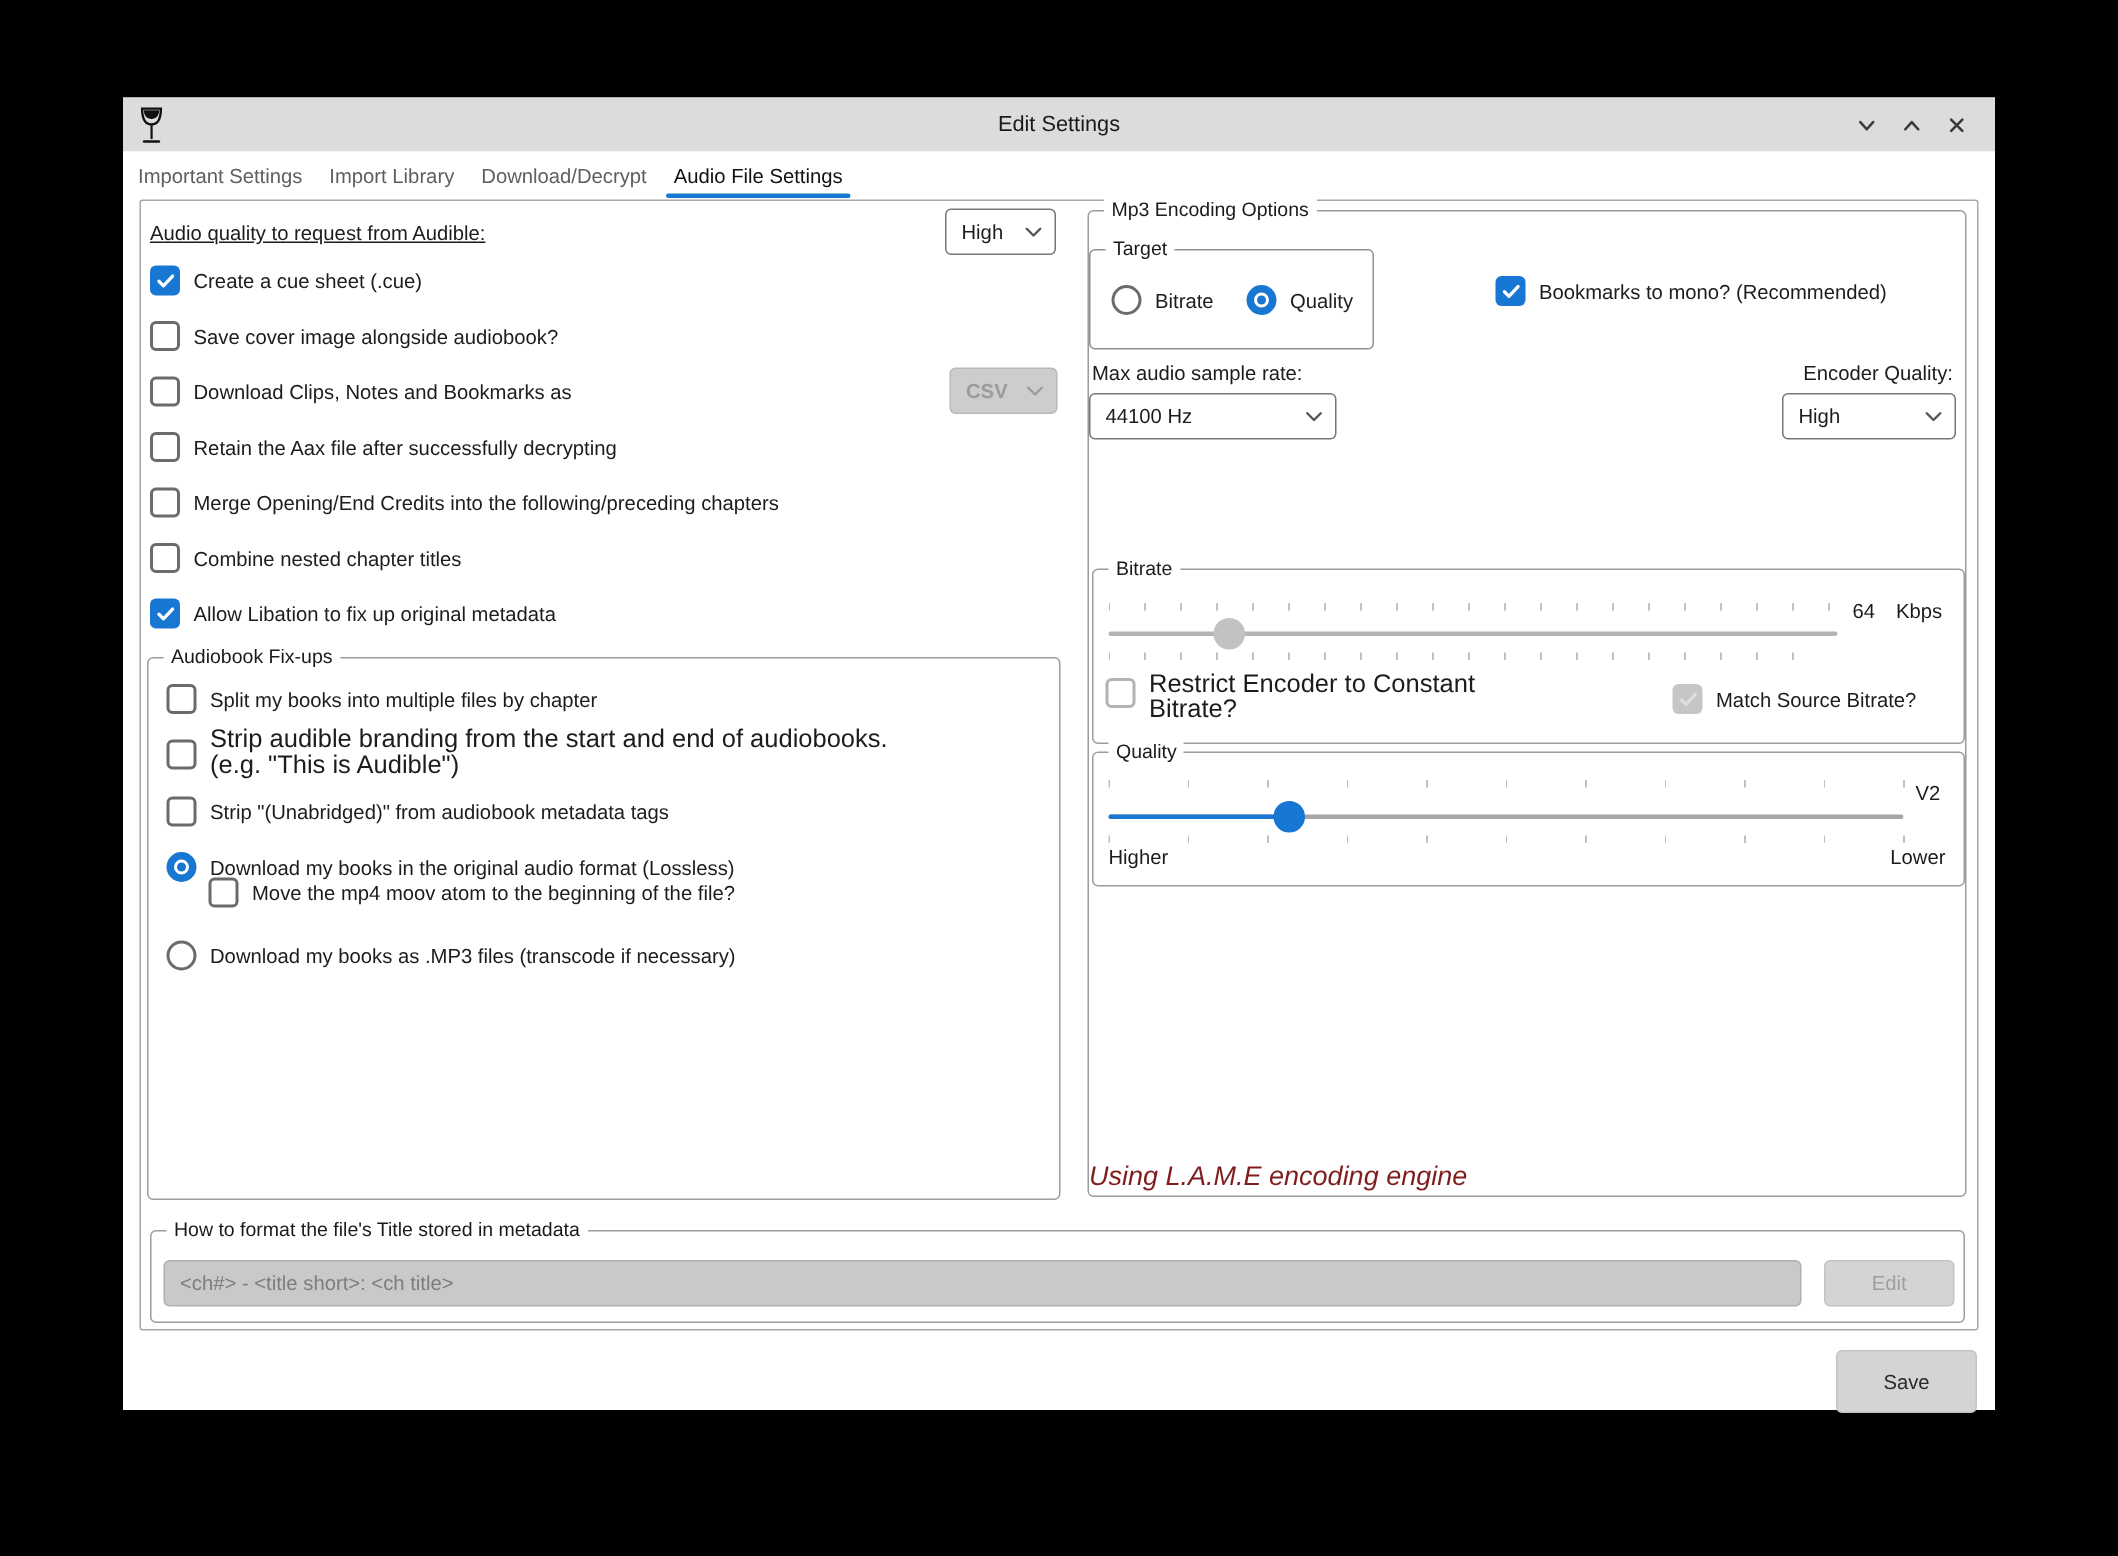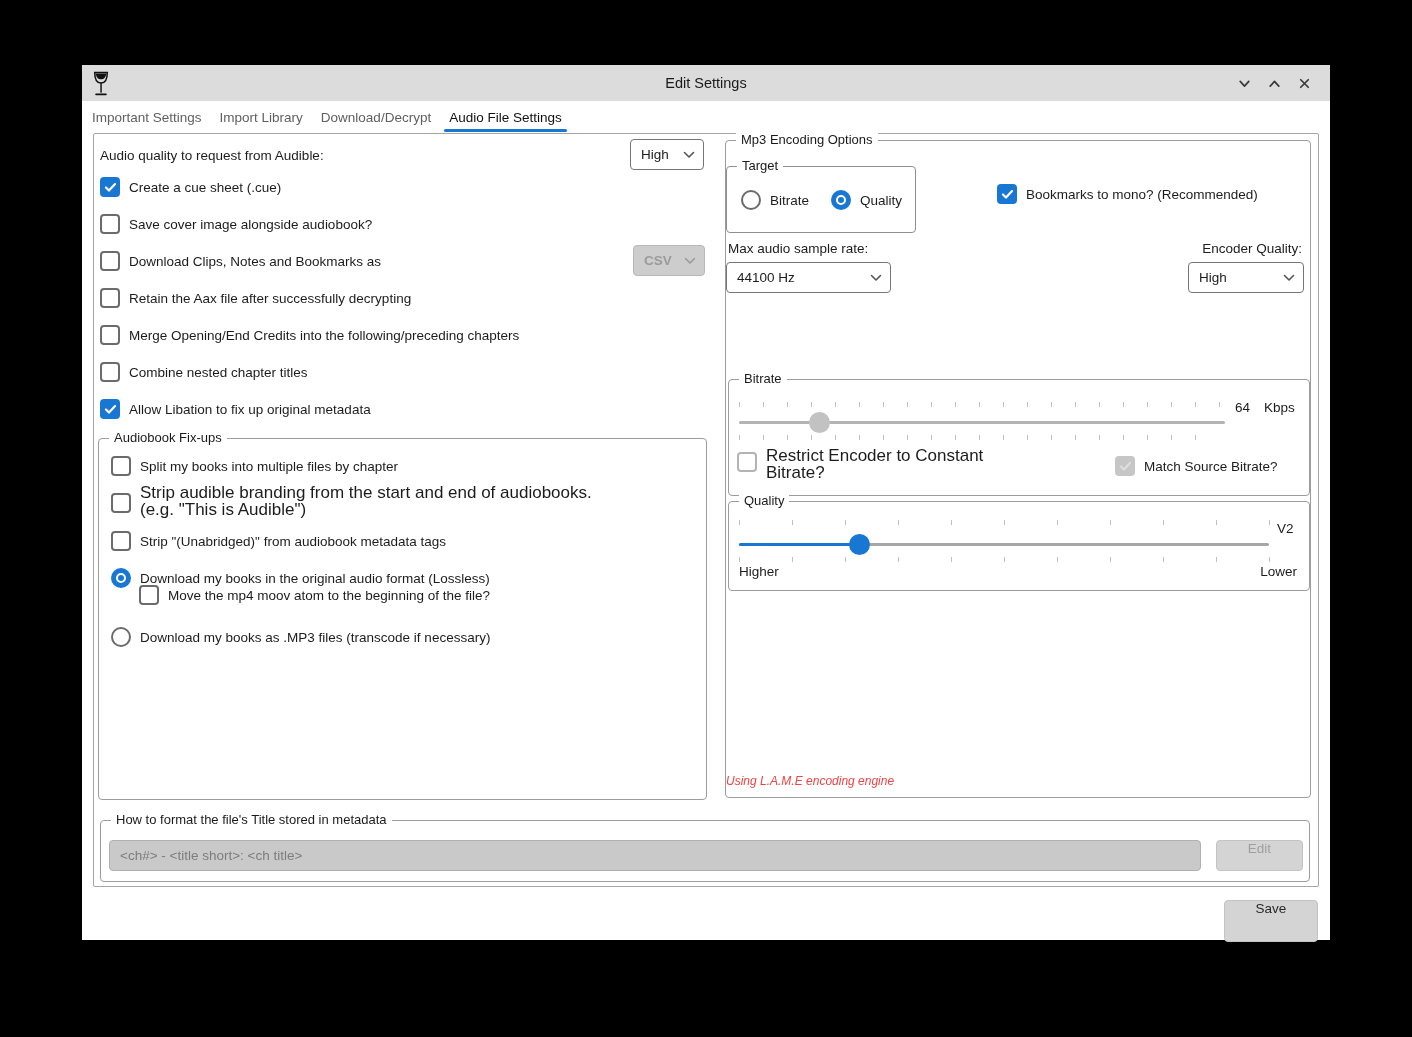--- a/index.html
+++ b/index.html
@@ -41,32 +41,32 @@
            width:6px; height:6px; border-radius:50%; background:#1877d2; }
   .combo { position:absolute; height:31px; background:#fff; border:1px solid #767676;
            border-radius:4px; display:flex; align-items:center; padding:0 26px 0 10px;
            font-size:13.5px; color:#1c1c1c; }
   .combo svg { position:absolute; right:8px; top:11px; }
   .combo.dis { background:#cdcdcd; border-color:#b9b9b9; color:#9b9b9b;font-weight:bold; }
   .groupbox { position:absolute; border:1px solid #9c9c9c; border-radius:4px; }
   .group-label { position:absolute; top:-9px; left:10px; background:#fff;
                  padding:0 5px; font-size:13px; color:#1a1a1a; white-space:nowrap; }
   .btn { position:absolute; background:#d4d4d4; border:1px solid #c3c3c3; border-radius:4px;
-         font-size:13.5px; color:#2a2a2a; display:flex; align-items:flex-start; justify-content:center; }
+         font-size:13.5px; color:#2a2a2a; display:flex; align-items:center; justify-content:center; }
   .btn.dis { color:#9f9f9f; }
   .tickrow { position:absolute; height:5px;
              background-image:repeating-linear-gradient(to right,#c0c0c0 0 1px,transparent 1px 24px); }
   .tickrow.q { background-image:repeating-linear-gradient(to right,#c0c0c0 0 1px,transparent 1px 53px); }
   .track { position:absolute; height:3px; border-radius:2px; background:#b4b4b4; }
   .thumb { position:absolute; width:21px; height:21px; border-radius:50%; }
   .txt-dis { color:#9c9c9c; }
   #fmt-input { position:absolute; height:31px; background:#c9c9c9; border:1px solid #b0b0b0;
                border-radius:4px; color:#7d7d7d; font-size:13.5px; padding:0 10px;
                font-family:"Liberation Sans", sans-serif; }
-  .italic-note { position:absolute; font-size:12px; font-style:italic; color:#ef4444; }
+  .italic-note { position:absolute; font-size:18px; font-style:italic; color:#7f1d1d; }
   .two-line { position:absolute; font-size:17px; line-height:17px; color:#1c1c1c; }
 </style>
 </head>
 <body>
 
 <div id="window">
 
   <div id="titlebar">
     <span id="app-icon">
       <svg width="20" height="27" viewBox="0 0 20 28">
@@ -103,21 +103,21 @@
       </div>
     <div class="tab">
         <span>Download/Decrypt</span>
       </div>
     <div class="tab active">
         <span>Audio File Settings</span>
       </div>
   </div>
   <div id="page-border"></div>
 
-  <span class="label" style="left:18px; top:83px;">Audio quality to request from Audible:</span>
+  <span class="label" style="left:18px; top:83px;text-decoration:underline;">Audio quality to request from Audible:</span>
   <div class="combo" style="left:548px; top:74px; width:74px;">
     <span>High</span>
     <svg width="12" height="8" viewBox="0 0 12 8">
         <polyline points="1.5,1.5 6,6 10.5,1.5" fill="none" stroke="#555" stroke-width="1.6" stroke-linecap="round" stroke-linejoin="round"></polyline>
       </svg>
   </div>
 
   <div class="row" style="left:18px; top:111px;">
     <span class="checkbox checked">
         <svg width="13" height="11" viewBox="0 0 12 10">

